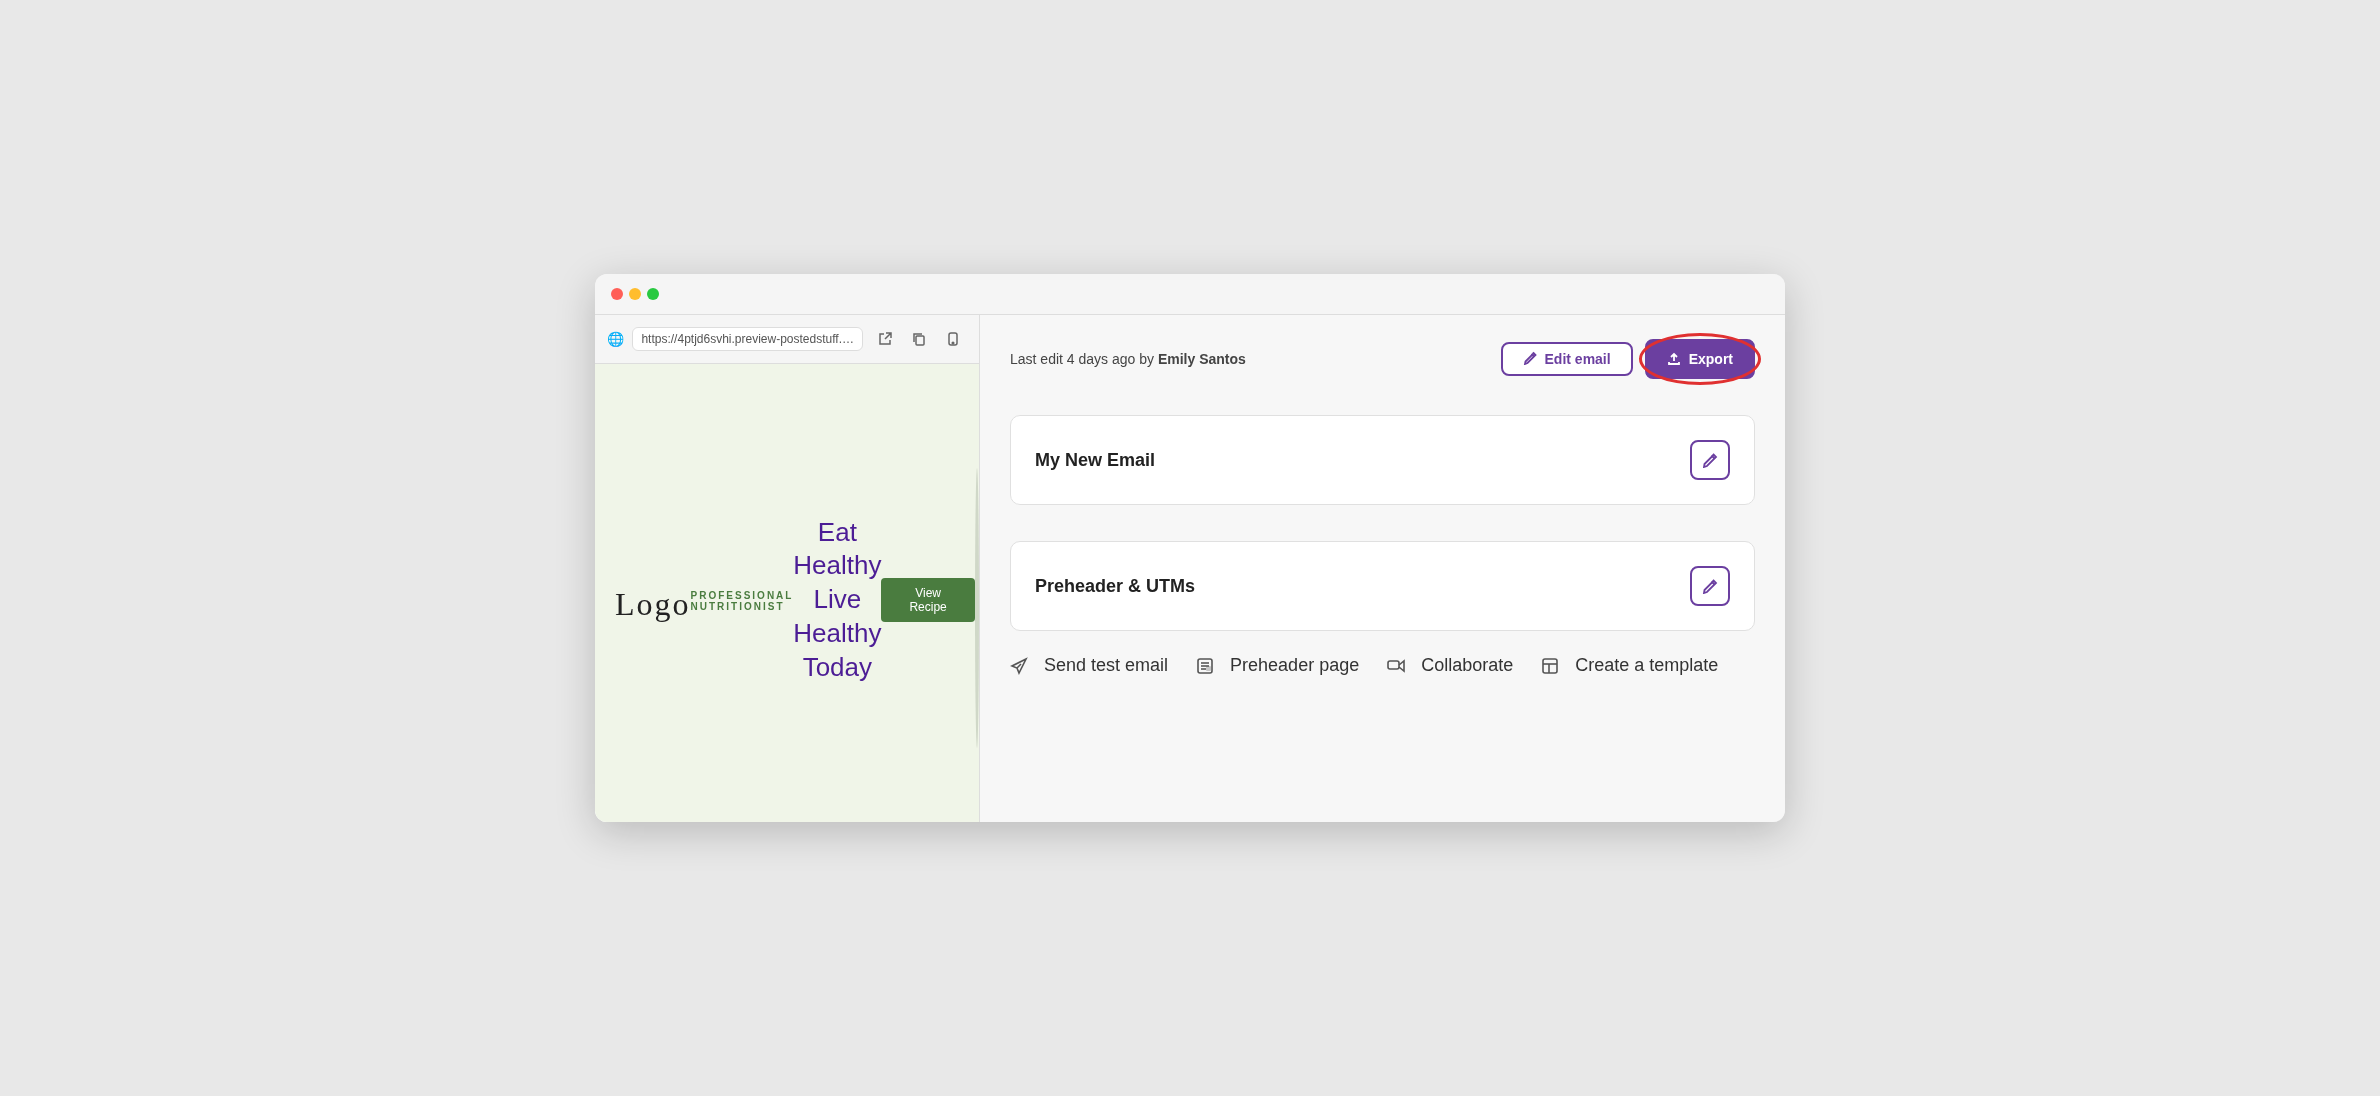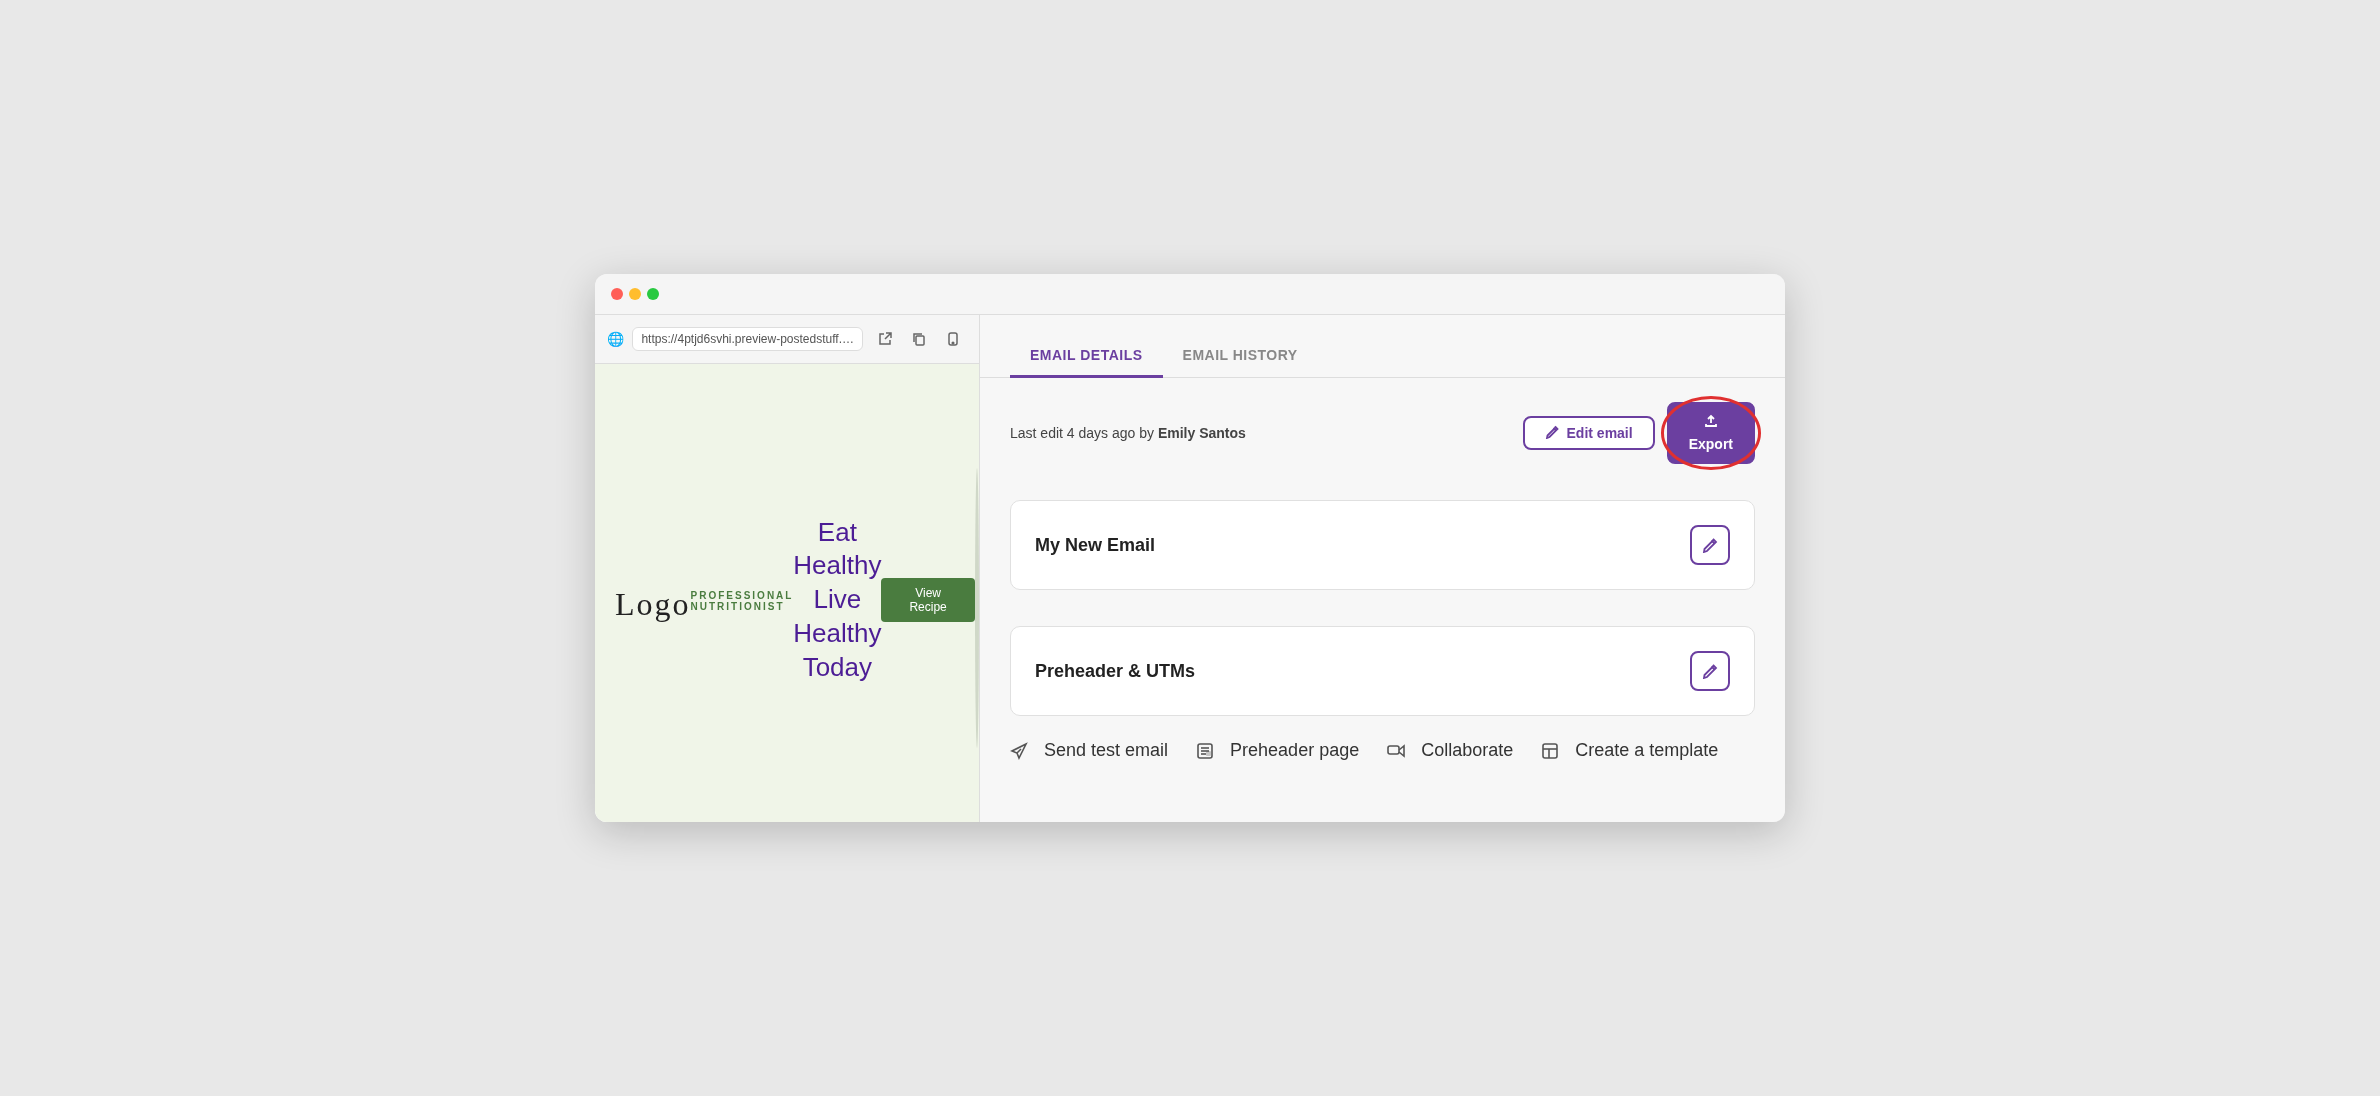--- a/index.html
+++ b/index.html
@@ -434,42 +434,38 @@
             <ellipse cx="70" cy="150" rx="18" ry="8" fill="#3d7030" transform="rotate(-45 70 150)"></ellipse>
             <ellipse cx="75" cy="170" rx="16" ry="7" fill="#4a8038" transform="rotate(30 75 170)"></ellipse>
             <ellipse cx="210" cy="155" rx="15" ry="7" fill="#3d7030" transform="rotate(20 210 155)"></ellipse>
           </svg>
         </div>
       </div>
     </div>
 
     <div class="right-panel">
 
-      <div class="tabs-header">
-        <div class="tab active">EMAIL DETAILS</div>
-        <div class="tab">EMAIL HISTORY</div>
-      </div>
 
       <div class="panel-body">
 
         <div class="meta-row">
           <div class="meta-text">
             <span>Last edit 4 days ago</span>
             <span> </span><span>by</span>
             <strong>Emily Santos</strong>
           </div>
           <div class="action-buttons">
             <button class="edit-email-btn">
               <svg width="14" height="14" viewBox="0 0 14 14" fill="none" stroke="#6b3fa0" stroke-width="1.8">
                 <path d="M10 1.5l2.5 2.5-8 8L2 13l.5-2.5 8-8z"></path>
                 <path d="M8.5 3l2.5 2.5"></path>
               </svg>
               <span>Edit email</span>
             </button>
-            <button class="export-btn" style="position:relative;flex-direction:column;">
+            <button class="export-btn" style="position:relative;">
               <svg width="14" height="14" viewBox="0 0 14 14" fill="none" stroke="#fff" stroke-width="1.8">
                 <path d="M7 9V2M4 5l3-3 3 3"></path>
                 <path d="M2 10v2h10v-2"></path>
               </svg>
               <span>Export</span>
               <div class="export-circle-highlight"></div>
             </button>
           </div>
         </div>
 

